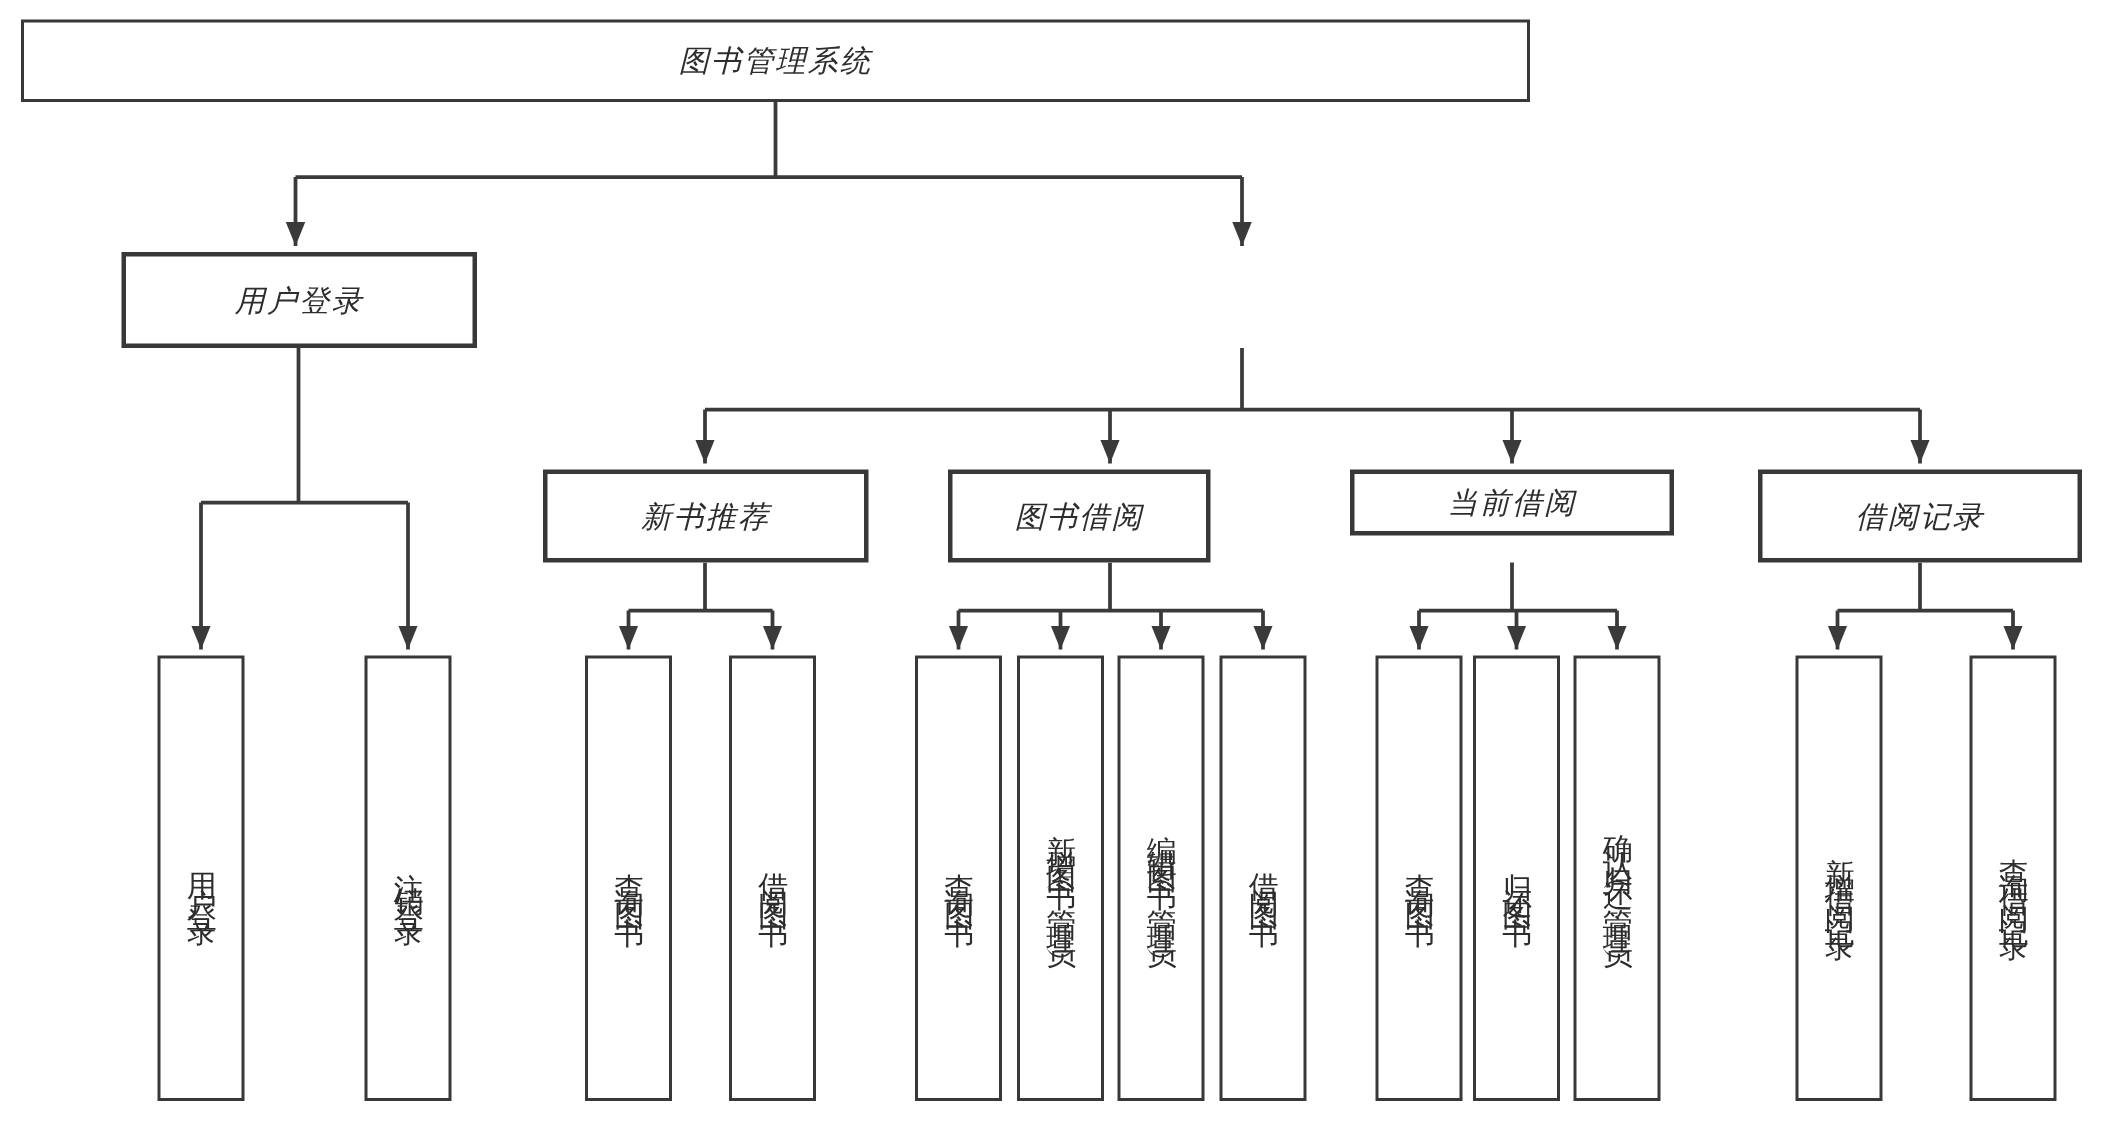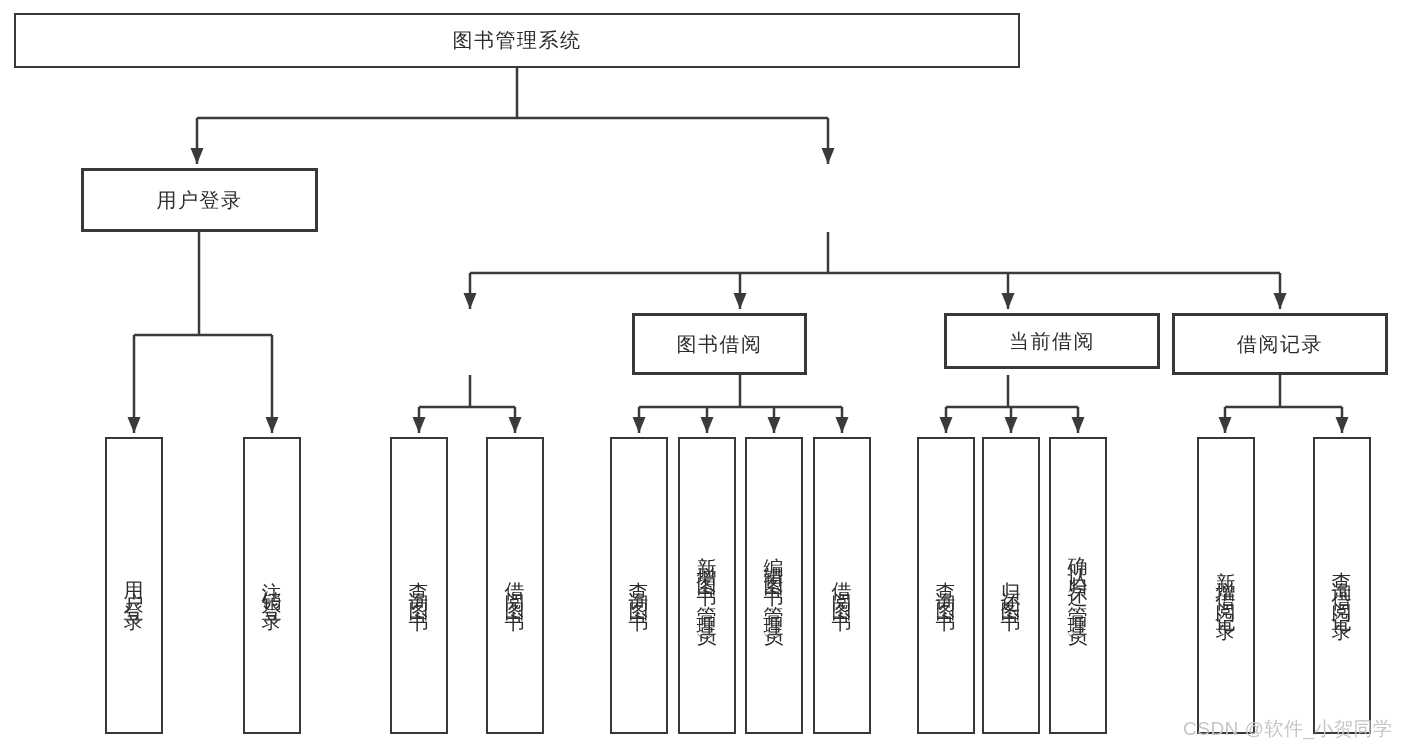--- a/index.html
+++ b/index.html
@@ -35,20 +35,21 @@
     display: flex;
     align-items: center;
     justify-content: center;
     z-index: 1;
   }
   .hbox span {
     font-size: 20px;
     letter-spacing: 1.5px;
     color: #2d2d2d;
     white-space: nowrap;
+    font-style: italic;
   }
   .root {
     border-width: 2px;
   }
   .leaf {
     position: absolute;
     box-sizing: border-box;
     top: 437px;
     width: 58px;
     height: 297px;
@@ -133,24 +134,27 @@
   </svg>
 
   <div class="hbox root" style="left:14px; top:13px; width:1006px; height:55px;">
     <span>图书管理系统</span>
   </div>
 
   <div class="hbox" style="left:81px; top:168px; width:237px; height:64px;">
     <span>用户登录</span>
   </div>
 
+  <div class="hbox" style="left:362px; top:313px; width:217px; height:62px;">
+    <span>新书推荐</span>
+  </div>
   <div class="hbox" style="left:632px; top:313px; width:175px; height:62px;">
     <span>图书借阅</span>
   </div>
-  <div class="hbox" style="left:944px; top:313px; width:216px; height:56px;">
+  <div class="hbox" style="left:900px; top:313px; width:216px; height:44px;">
     <span>当前借阅</span>
   </div>
   <div class="hbox" style="left:1172px; top:313px; width:216px; height:62px;text-align:right;">
     <span>借阅记录</span>
   </div>
 
   <div class="leaf" style="left:105px;">
     <span>用户登录</span>
   </div>
   <div class="leaf" style="left:243px;">
@@ -187,15 +191,14 @@
     <span>确认归还（管理员）</span>
   </div>
 
   <div class="leaf" style="left:1197px;">
     <span>新增借阅记录</span>
   </div>
   <div class="leaf" style="left:1313px;">
     <span>查询借阅记录</span>
   </div>
 
-  <div class="watermark">CSDN @软件_小贺同学</div>
 
 </div>
 
 </body></html>

